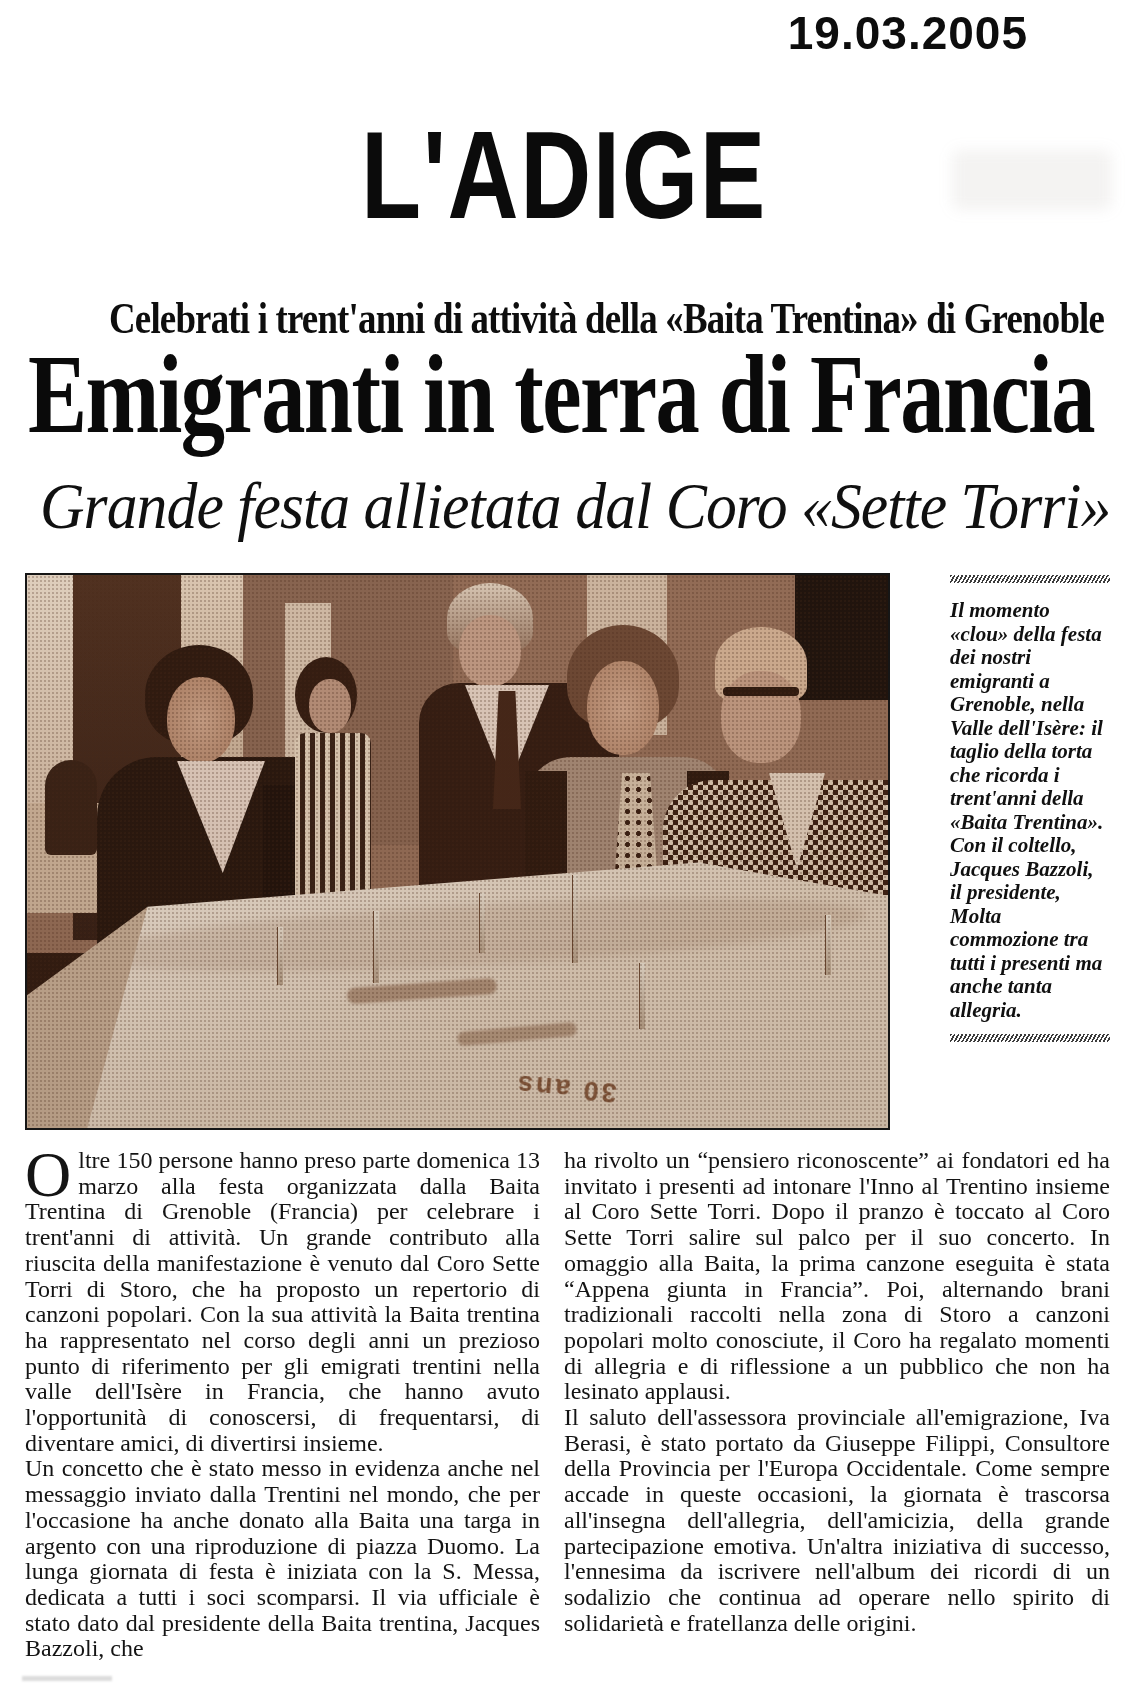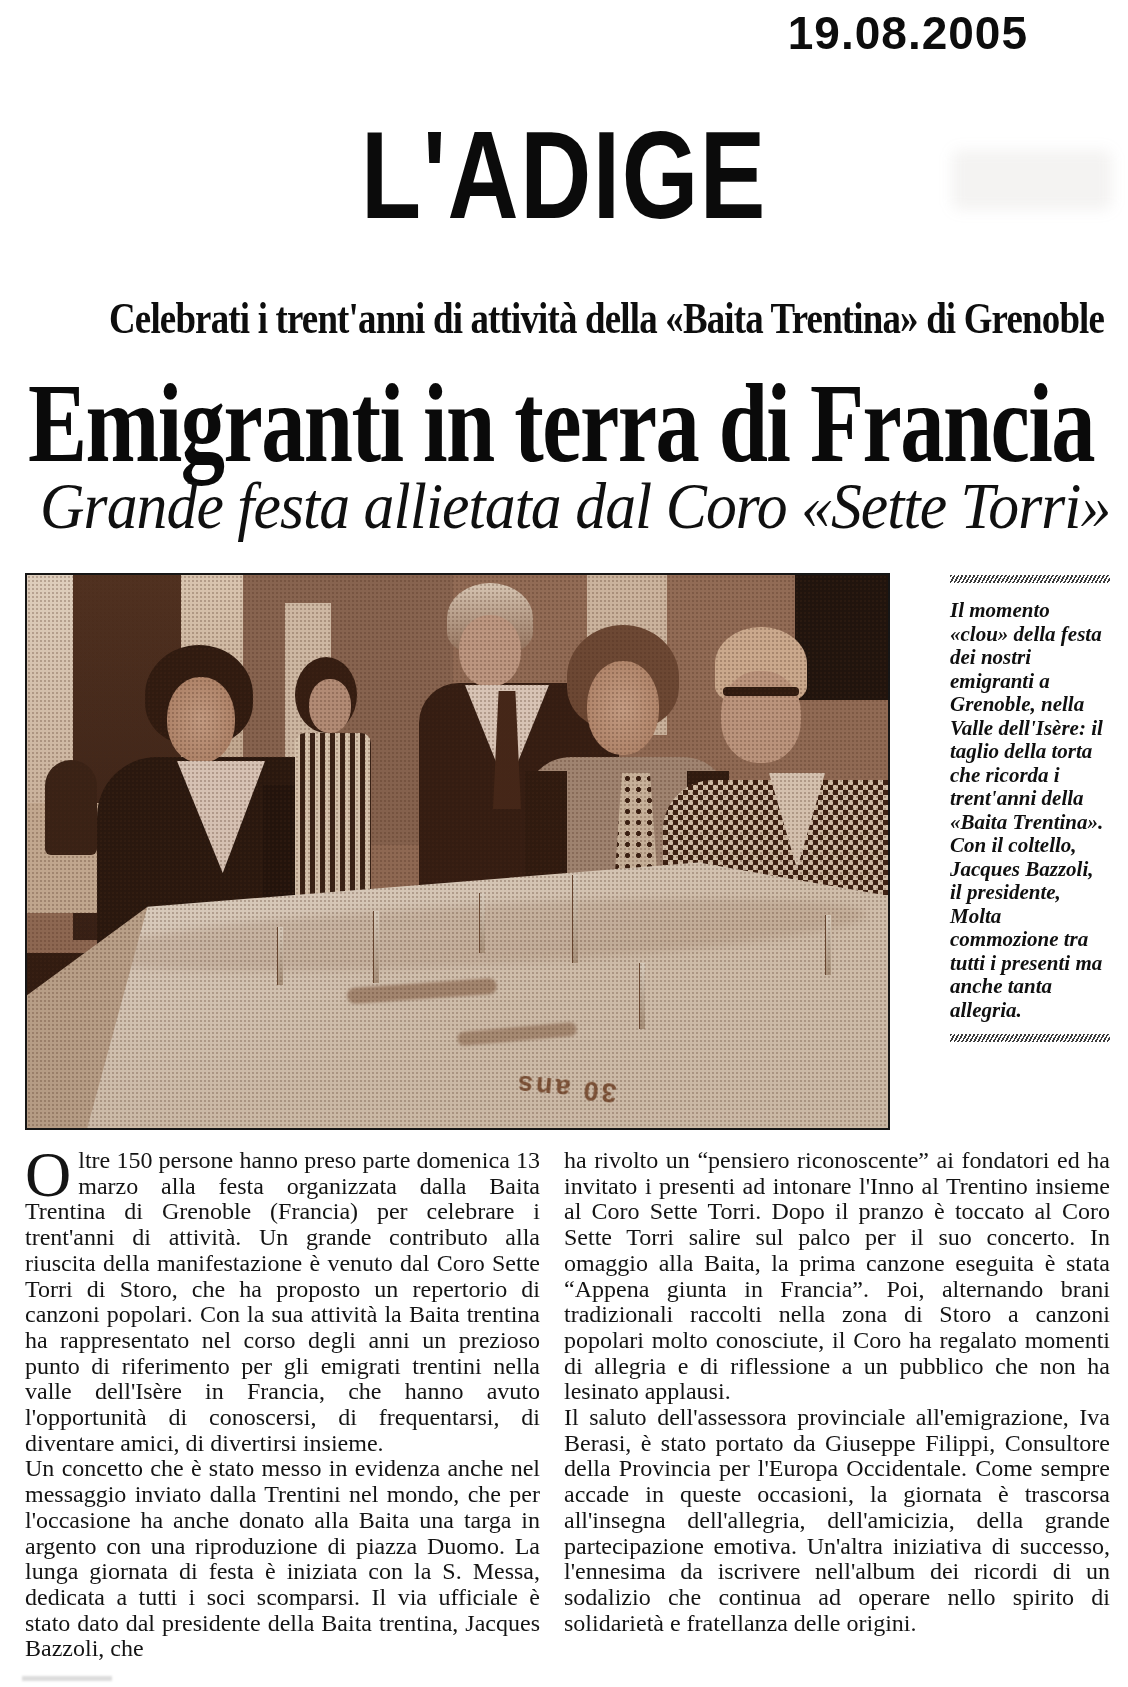--- a/index.html
+++ b/index.html
@@ -12,21 +12,21 @@
   .masthead-wrap{position:absolute;top:104px;left:0;width:100%;text-align:center;}
   .masthead{display:inline-block;white-space:nowrap;font-family:"Liberation Sans",sans-serif;
         font-weight:bold;font-size:124px;letter-spacing:2px;color:#0b0b0b;transform-origin:center;}
   .watermark{position:absolute;top:150px;left:952px;width:160px;height:60px;
         background:rgba(150,140,130,.10);filter:blur(7px);border-radius:8px;}
 
   
   .kicker-wrap{position:absolute;top:292px;left:0;width:100%;text-align:center;}
   .kicker{display:inline-block;white-space:nowrap;font-weight:bold;font-size:45px;
         letter-spacing:-1px;transform-origin:center;color:#0e0e0e;}
-  .headline-wrap{position:absolute;top:330px;left:28px;width:1072px;margin-top:29px;}
+  .headline-wrap{position:absolute;top:330px;left:28px;width:1072px;}
   .headline{display:inline-block;white-space:nowrap;font-weight:bold;font-size:112px;
         letter-spacing:-2px;transform-origin:left center;color:#0a0a0a;}
   .subhead-wrap{position:absolute;top:468px;left:40px;width:1072px;}
   .subhead{display:inline-block;white-space:nowrap;font-style:italic;font-size:66px;
         letter-spacing:-1px;transform-origin:left center;color:#101010;}
 
   
   .photo{position:absolute;top:573px;left:25px;width:861px;height:553px;
         border:2px solid #161616;overflow:hidden;background:#96705a;}
   .photo *{position:absolute;}
@@ -117,21 +117,21 @@
   .col{font-size:24px;line-height:25.7px;text-align:justify;hyphens:auto;color:#141414;}
   .col1{width:515px;} .col2{width:546px;}
   .col p{margin:0;}
   .dropcap{float:left;font-size:64px;line-height:49px;padding:2px 7px 0 0;font-weight:normal;}
   .smear{position:absolute;top:1676px;left:22px;width:90px;height:5px;background:rgba(60,60,60,.18);
         filter:blur(1px);}
 </style>
 </head>
 <body>
 
-<div class="date">19.08.2005</div>
+<div class="date">19.03.2005</div>
 <div class="watermark"></div>
 
 <div class="masthead-wrap">
   <span class="masthead" style="transform: scaleX(0.792969);">L'ADIGE</span>
 </div>
 
 <div class="kicker-wrap">
   <span class="kicker" style="transform: scaleX(0.82028);">Celebrati i trent'anni di attività della «Baita Trentina» di Grenoble</span>
 </div>
 

